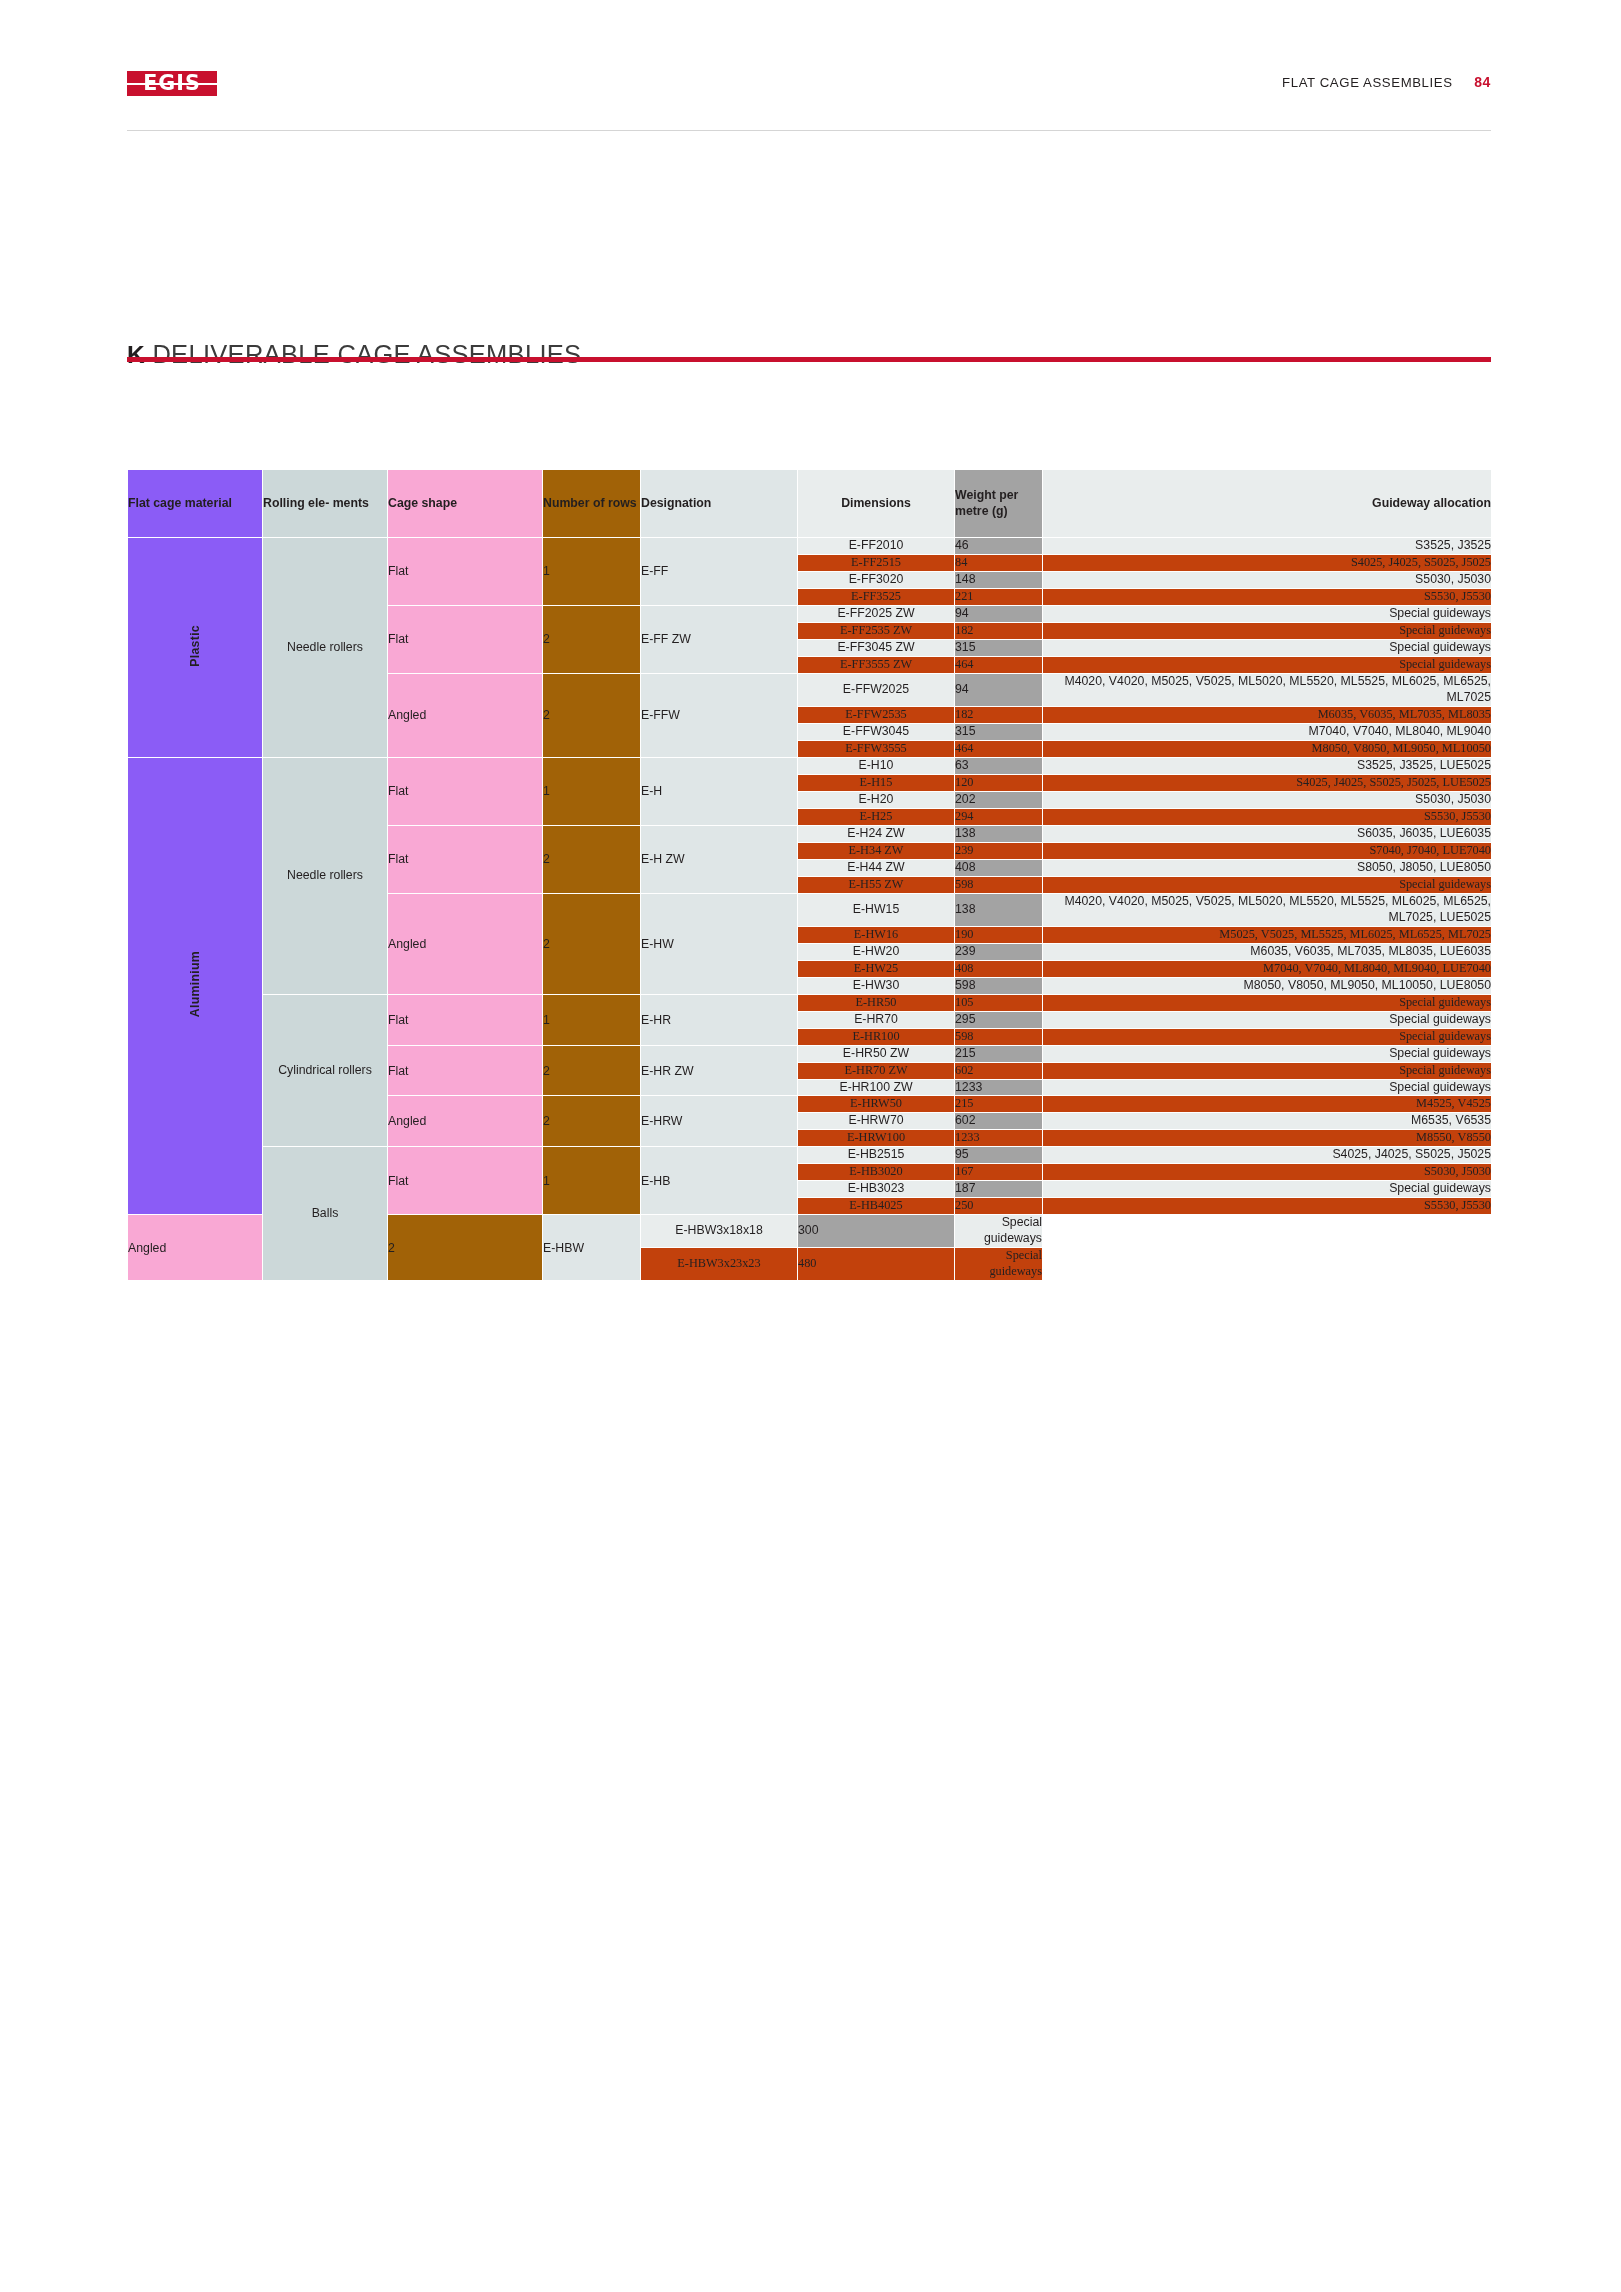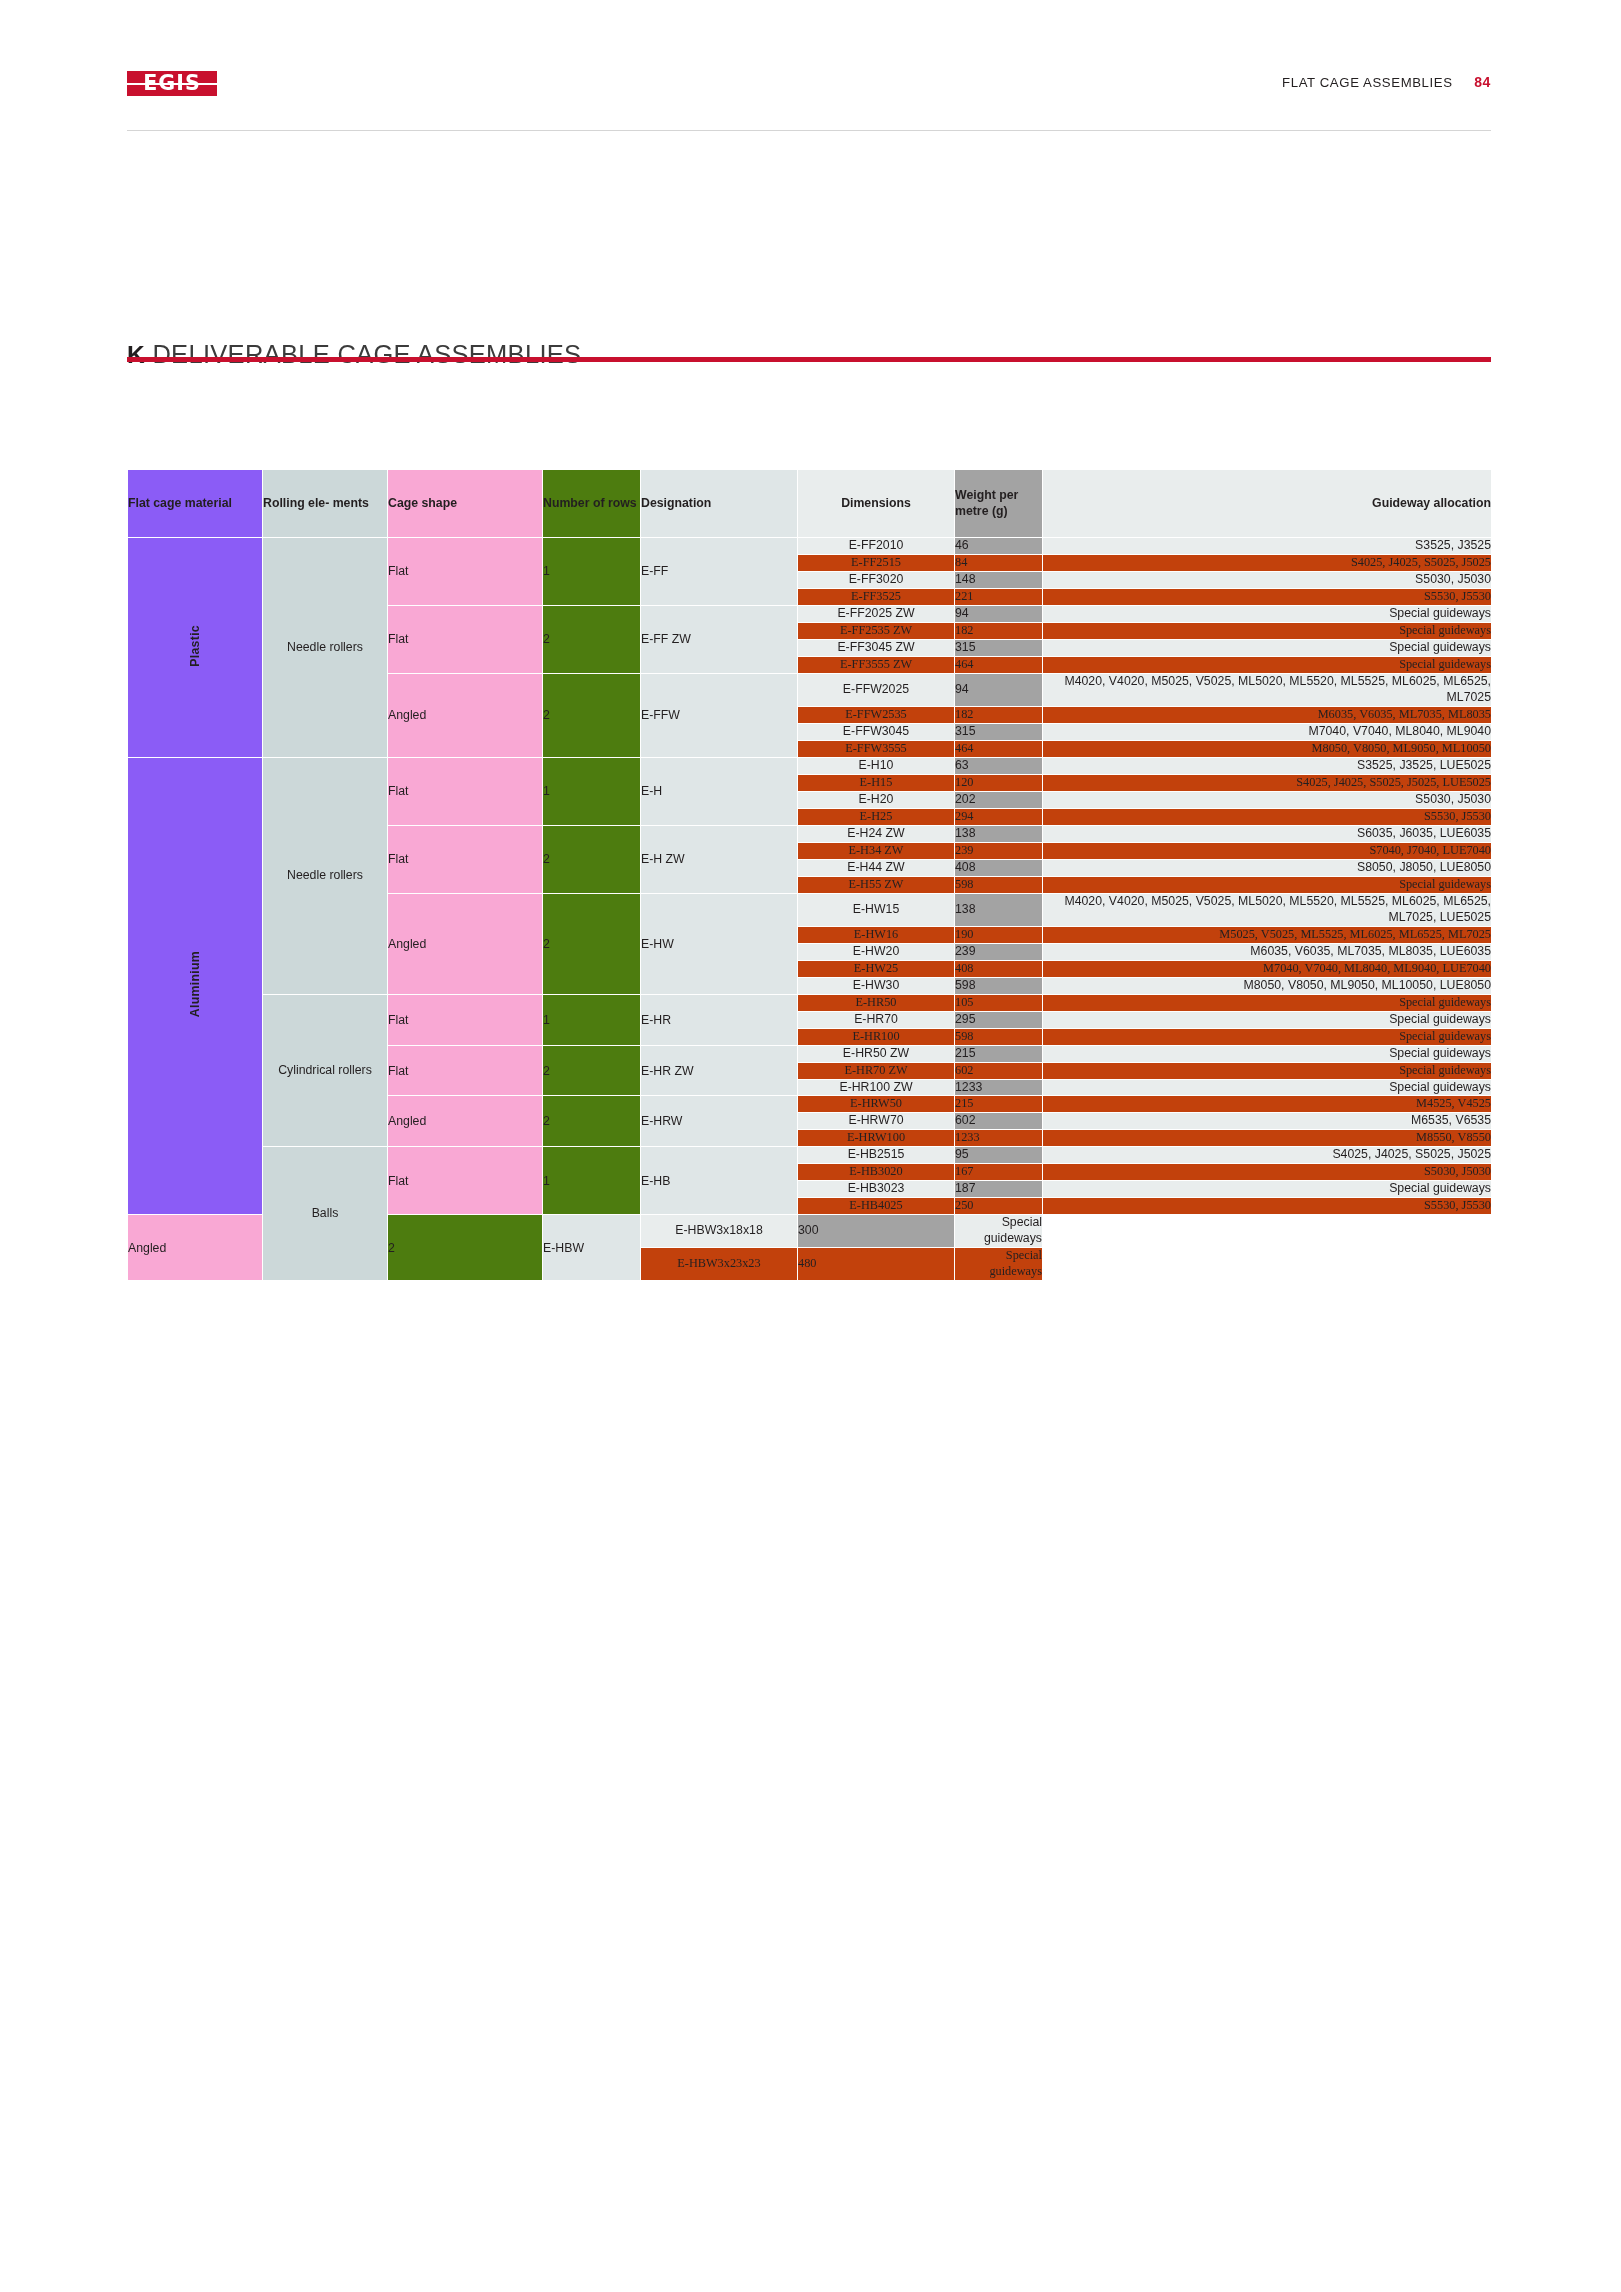--- a/index.html
+++ b/index.html
@@ -129,21 +129,21 @@
     text-align: left;
     padding: 9.8px 11.8px;
     height: 67px;
     line-height: 1.25;
     vertical-align: middle;
   }
   
   .c-mat   { background: #8b5cf6; margin-left: 28px; }
   .c-roll  { background: #ccd8d9; }
   .c-shape { background: #f9a8d4; }
-  .c-rows  { background: #4d7c0f; }
+  .c-rows  { background: #a16207; }
   .c-desig { background: #dfe6e7; }
   .c-dim   { background: #e9eded; text-align: center; }
   .c-wt    { background: #a3a3a3; }
   .c-guide { background: #e9eded; text-align: right; }
   .alt     { background: #c2410c; font-family: Liberation Serif, serif; }
 
   td.cell {
     padding: 7.8px 11.8px;
     line-height: 1.3;
   }

